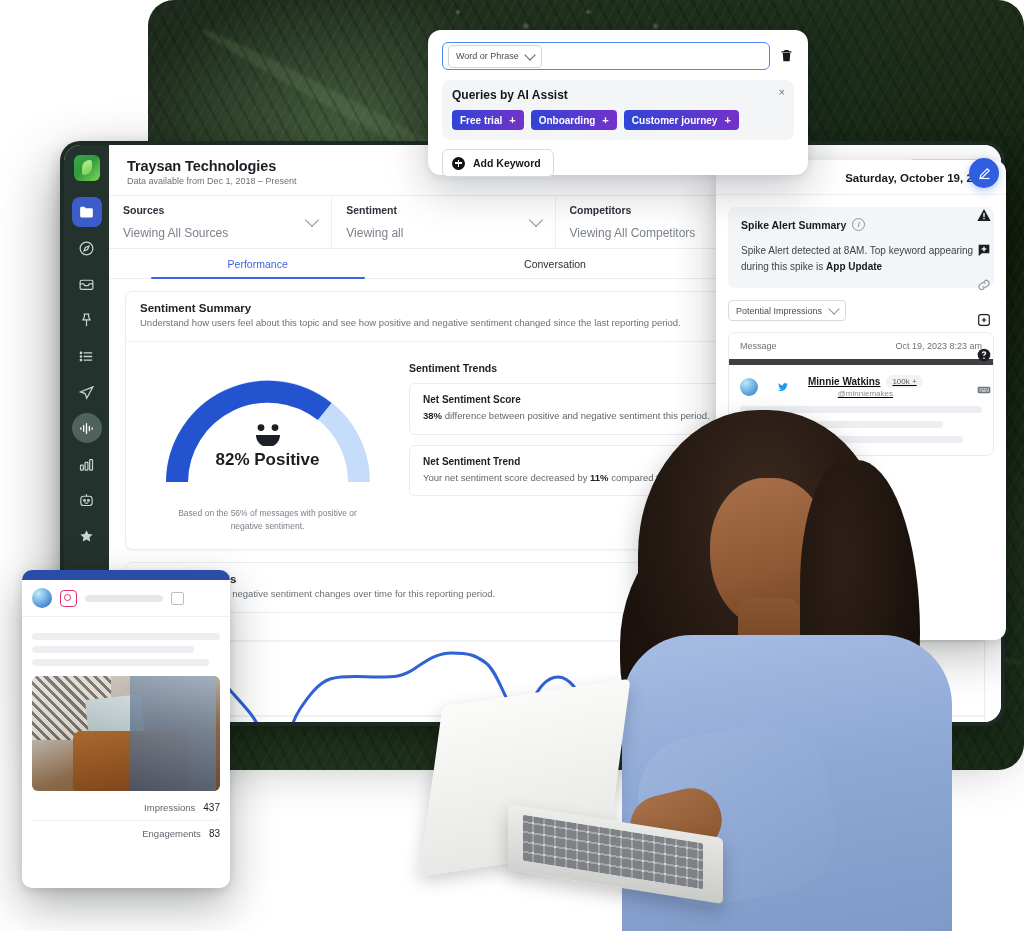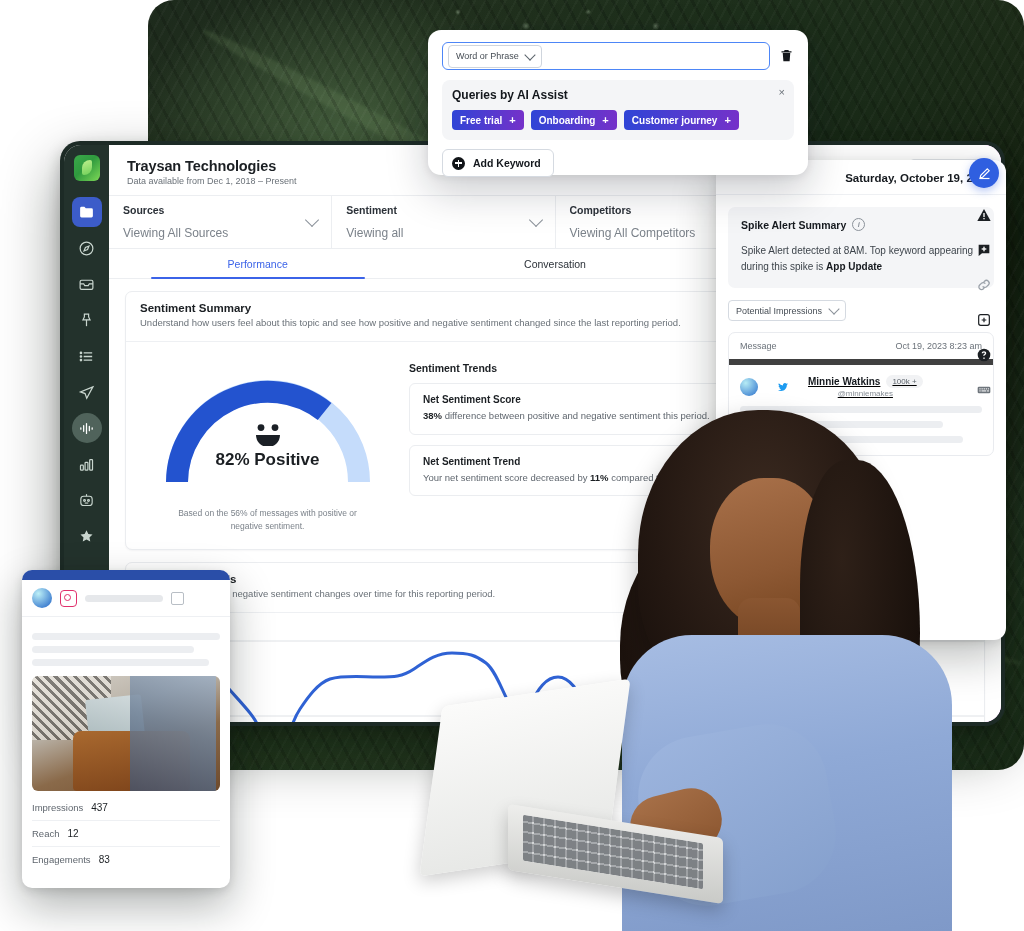--- a/index.html
+++ b/index.html
@@ -225,21 +225,21 @@
     background:linear-gradient(160deg,#d9d4cc 0%,#b9b2a7 35%,#8a6a4a 62%,#6e4a2c 100%);}
   .mob-img::before{content:"";position:absolute;left:0;top:0;width:42%;height:56%;
     background:repeating-linear-gradient(45deg,#f2efe9 0 4px,#3b3a38 4px 7px);opacity:.55;}
   .mob-img::after{content:"";position:absolute;right:2%;top:0;width:46%;height:100%;
     background:linear-gradient(200deg,#9fb0c4 0%,#6f8197 45%,#46536a 100%);opacity:.85;}
   .mob-bag{position:absolute;left:22%;bottom:0;width:62%;height:52%;border-radius:8px 8px 4px 4px;
     background:linear-gradient(170deg,#a9692f,#7a4119);}
   .mob-lap{position:absolute;left:30%;top:18%;width:30%;height:52%;border-radius:3px;
     background:linear-gradient(200deg,#d2dbdd,#9fb0b3);transform:rotate(-6deg);}
   .metrics{padding:4px 10px 0;}
-  .mrow{display:flex;justify-content:flex-start;align-items:center;padding:7px 0;border-bottom:1px solid #eef0f3;}
+  .mrow{display:flex;justify-content:flex-end;align-items:center;padding:7px 0;border-bottom:1px solid #eef0f3;}
   .mrow:last-child{border-bottom:none;}
   .mlab{font-size:9.5px;color:#5f666e;}
   .mval{font-size:10px;font-weight:400;color:#1b1f23;margin-left:8px;}
 
   
   .person{position:absolute;left:560px;top:400px;width:430px;height:531px;pointer-events:none;}
   .p-hair{position:absolute;left:78px;top:10px;width:250px;height:300px;border-radius:48% 48% 42% 42%;
     background:radial-gradient(ellipse at 50% 35%,#3b2a20 0%,#241812 60%,#160e0a 100%);
     box-shadow:0 10px 26px rgba(0,0,0,.25);}
   .p-hair2{position:absolute;left:60px;top:95px;width:290px;height:300px;border-radius:50% 50% 45% 45%;
@@ -628,24 +628,20 @@
     <div class="mob-img">
       <span class="mob-lap"></span>
       <span class="mob-bag"></span>
     </div>
     <div class="metrics">
       <div class="mrow">
         <span class="mlab">Impressions</span>
         <span class="mval">437</span>
       </div>
       <div class="mrow">
-        <span class="mlab">Reach</span>
-        <span class="mval">12</span>
-      </div>
-      <div class="mrow">
         <span class="mlab">Engagements</span>
         <span class="mval">83</span>
       </div>
     </div>
   </div>
 
   <div class="person">
     <div class="p-hair2"></div>
     <div class="p-hair"></div>
     <div class="p-face"></div>

